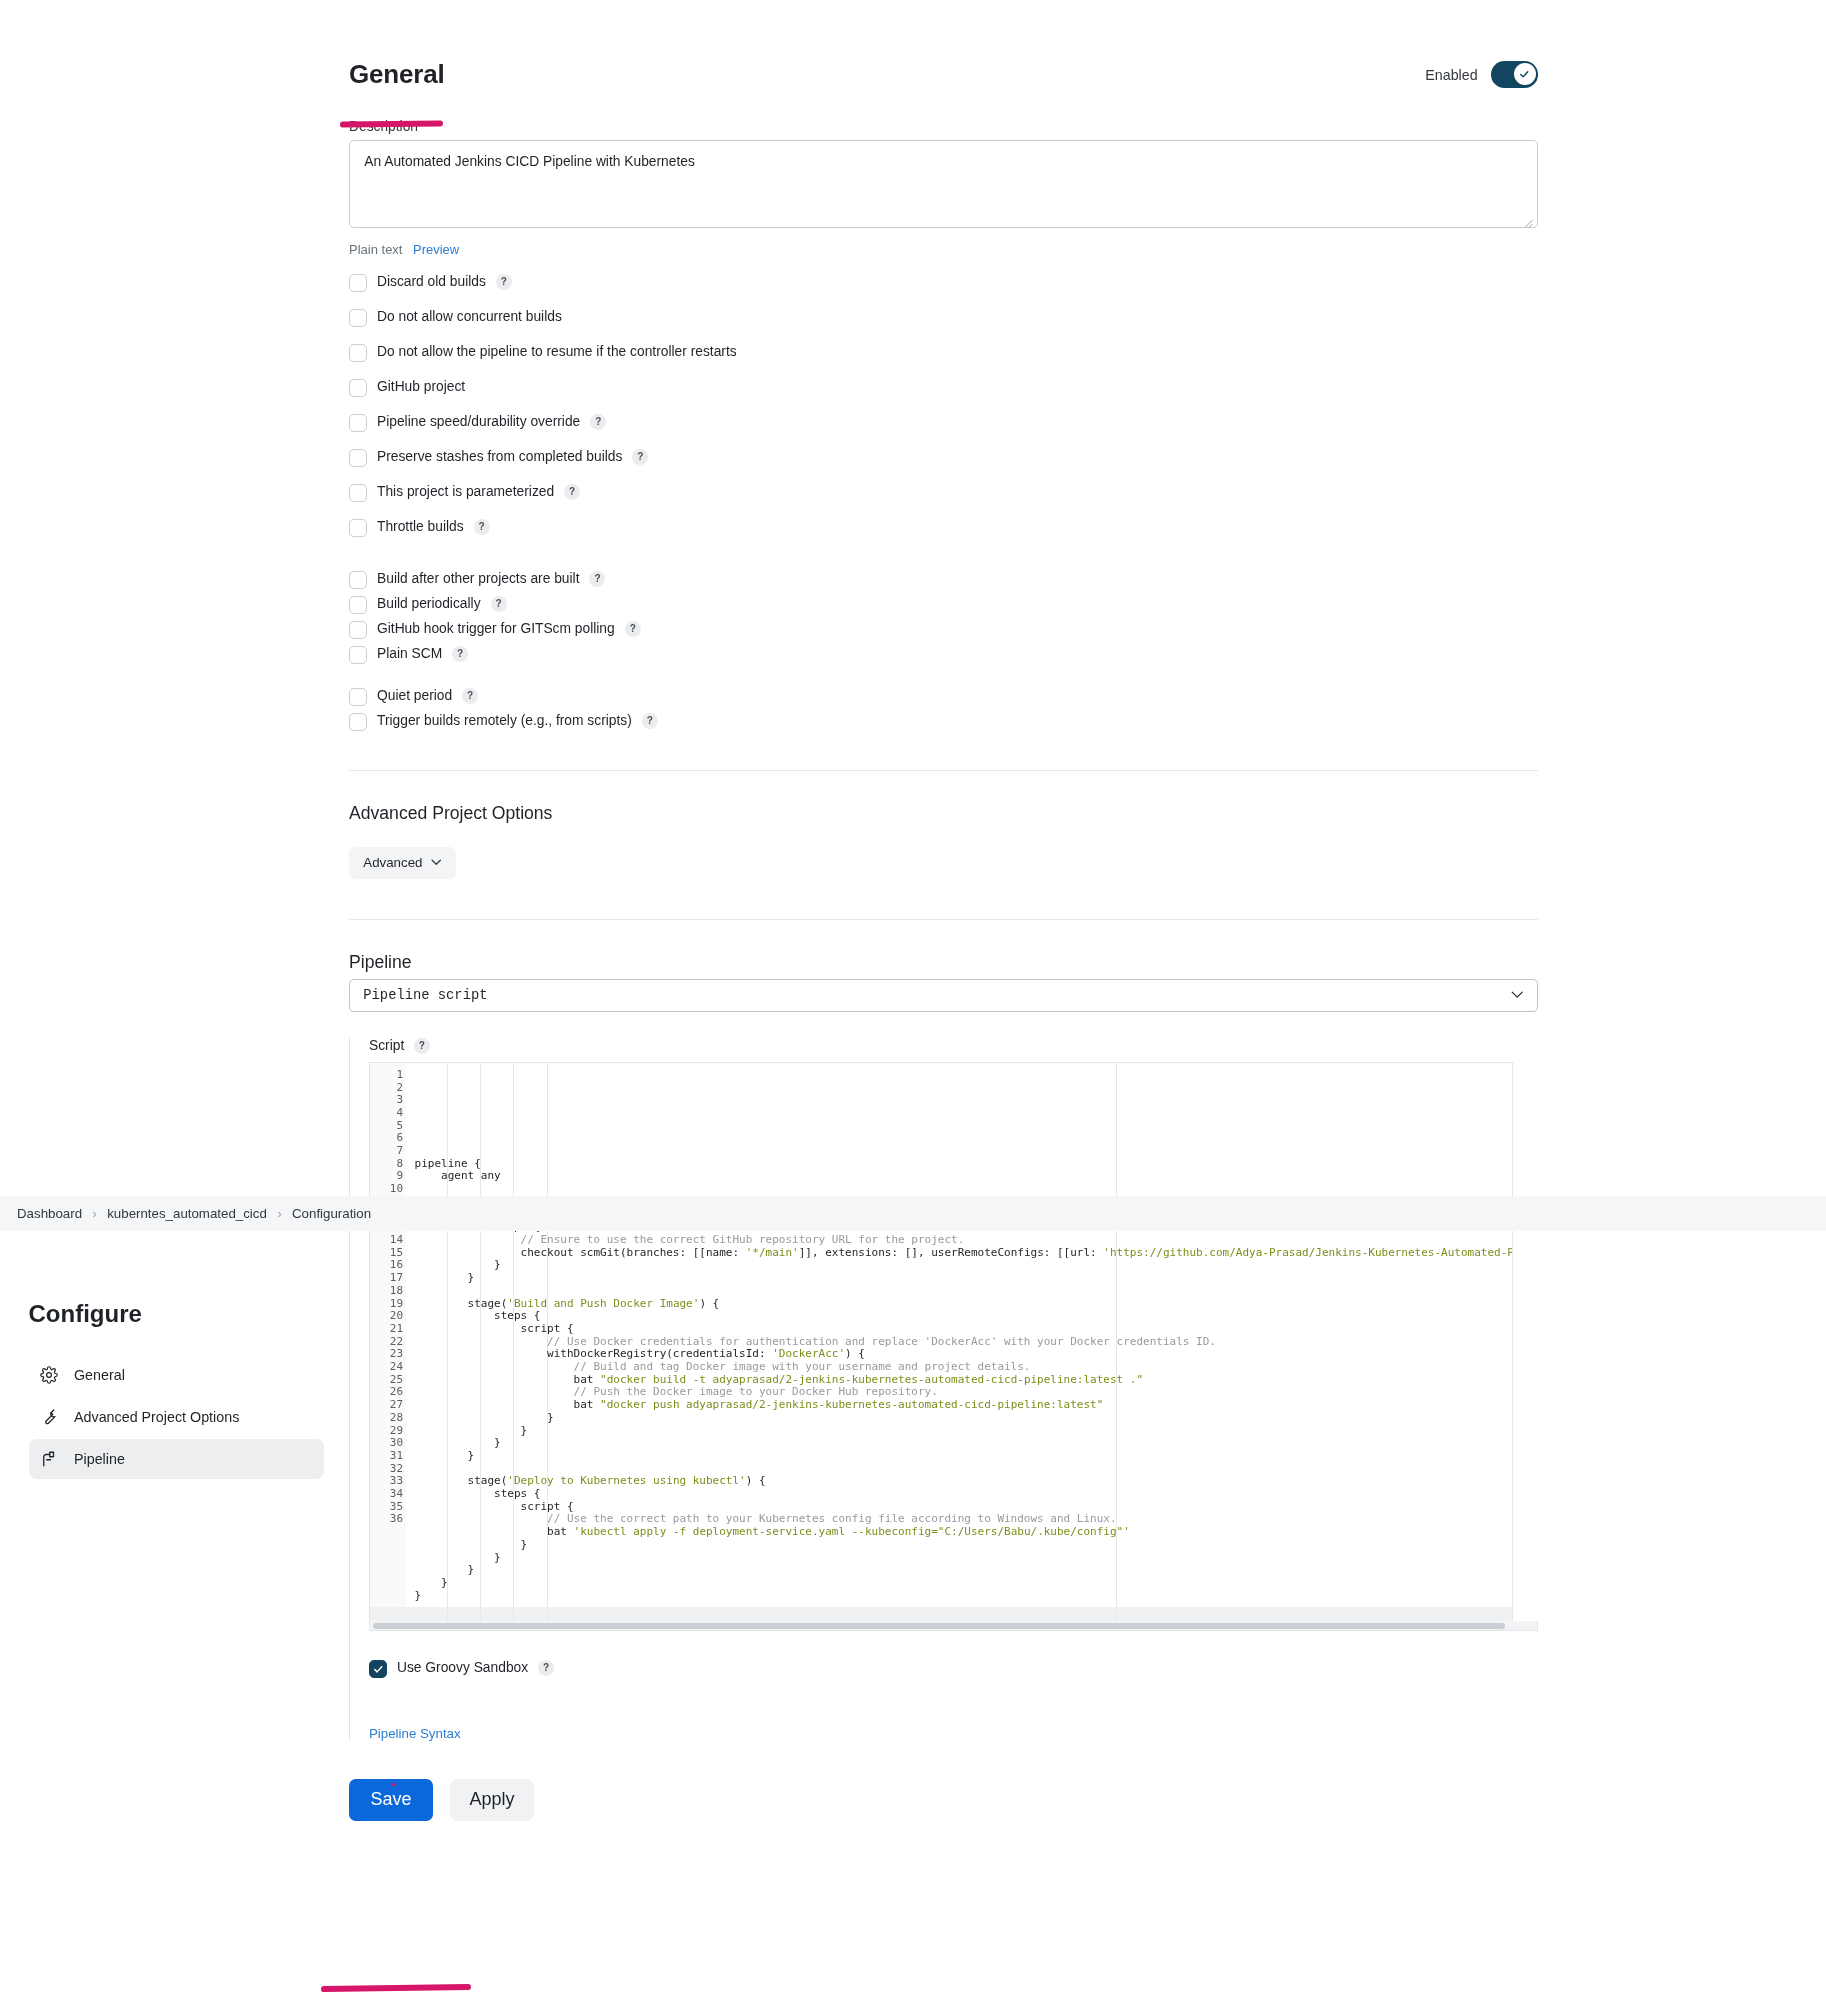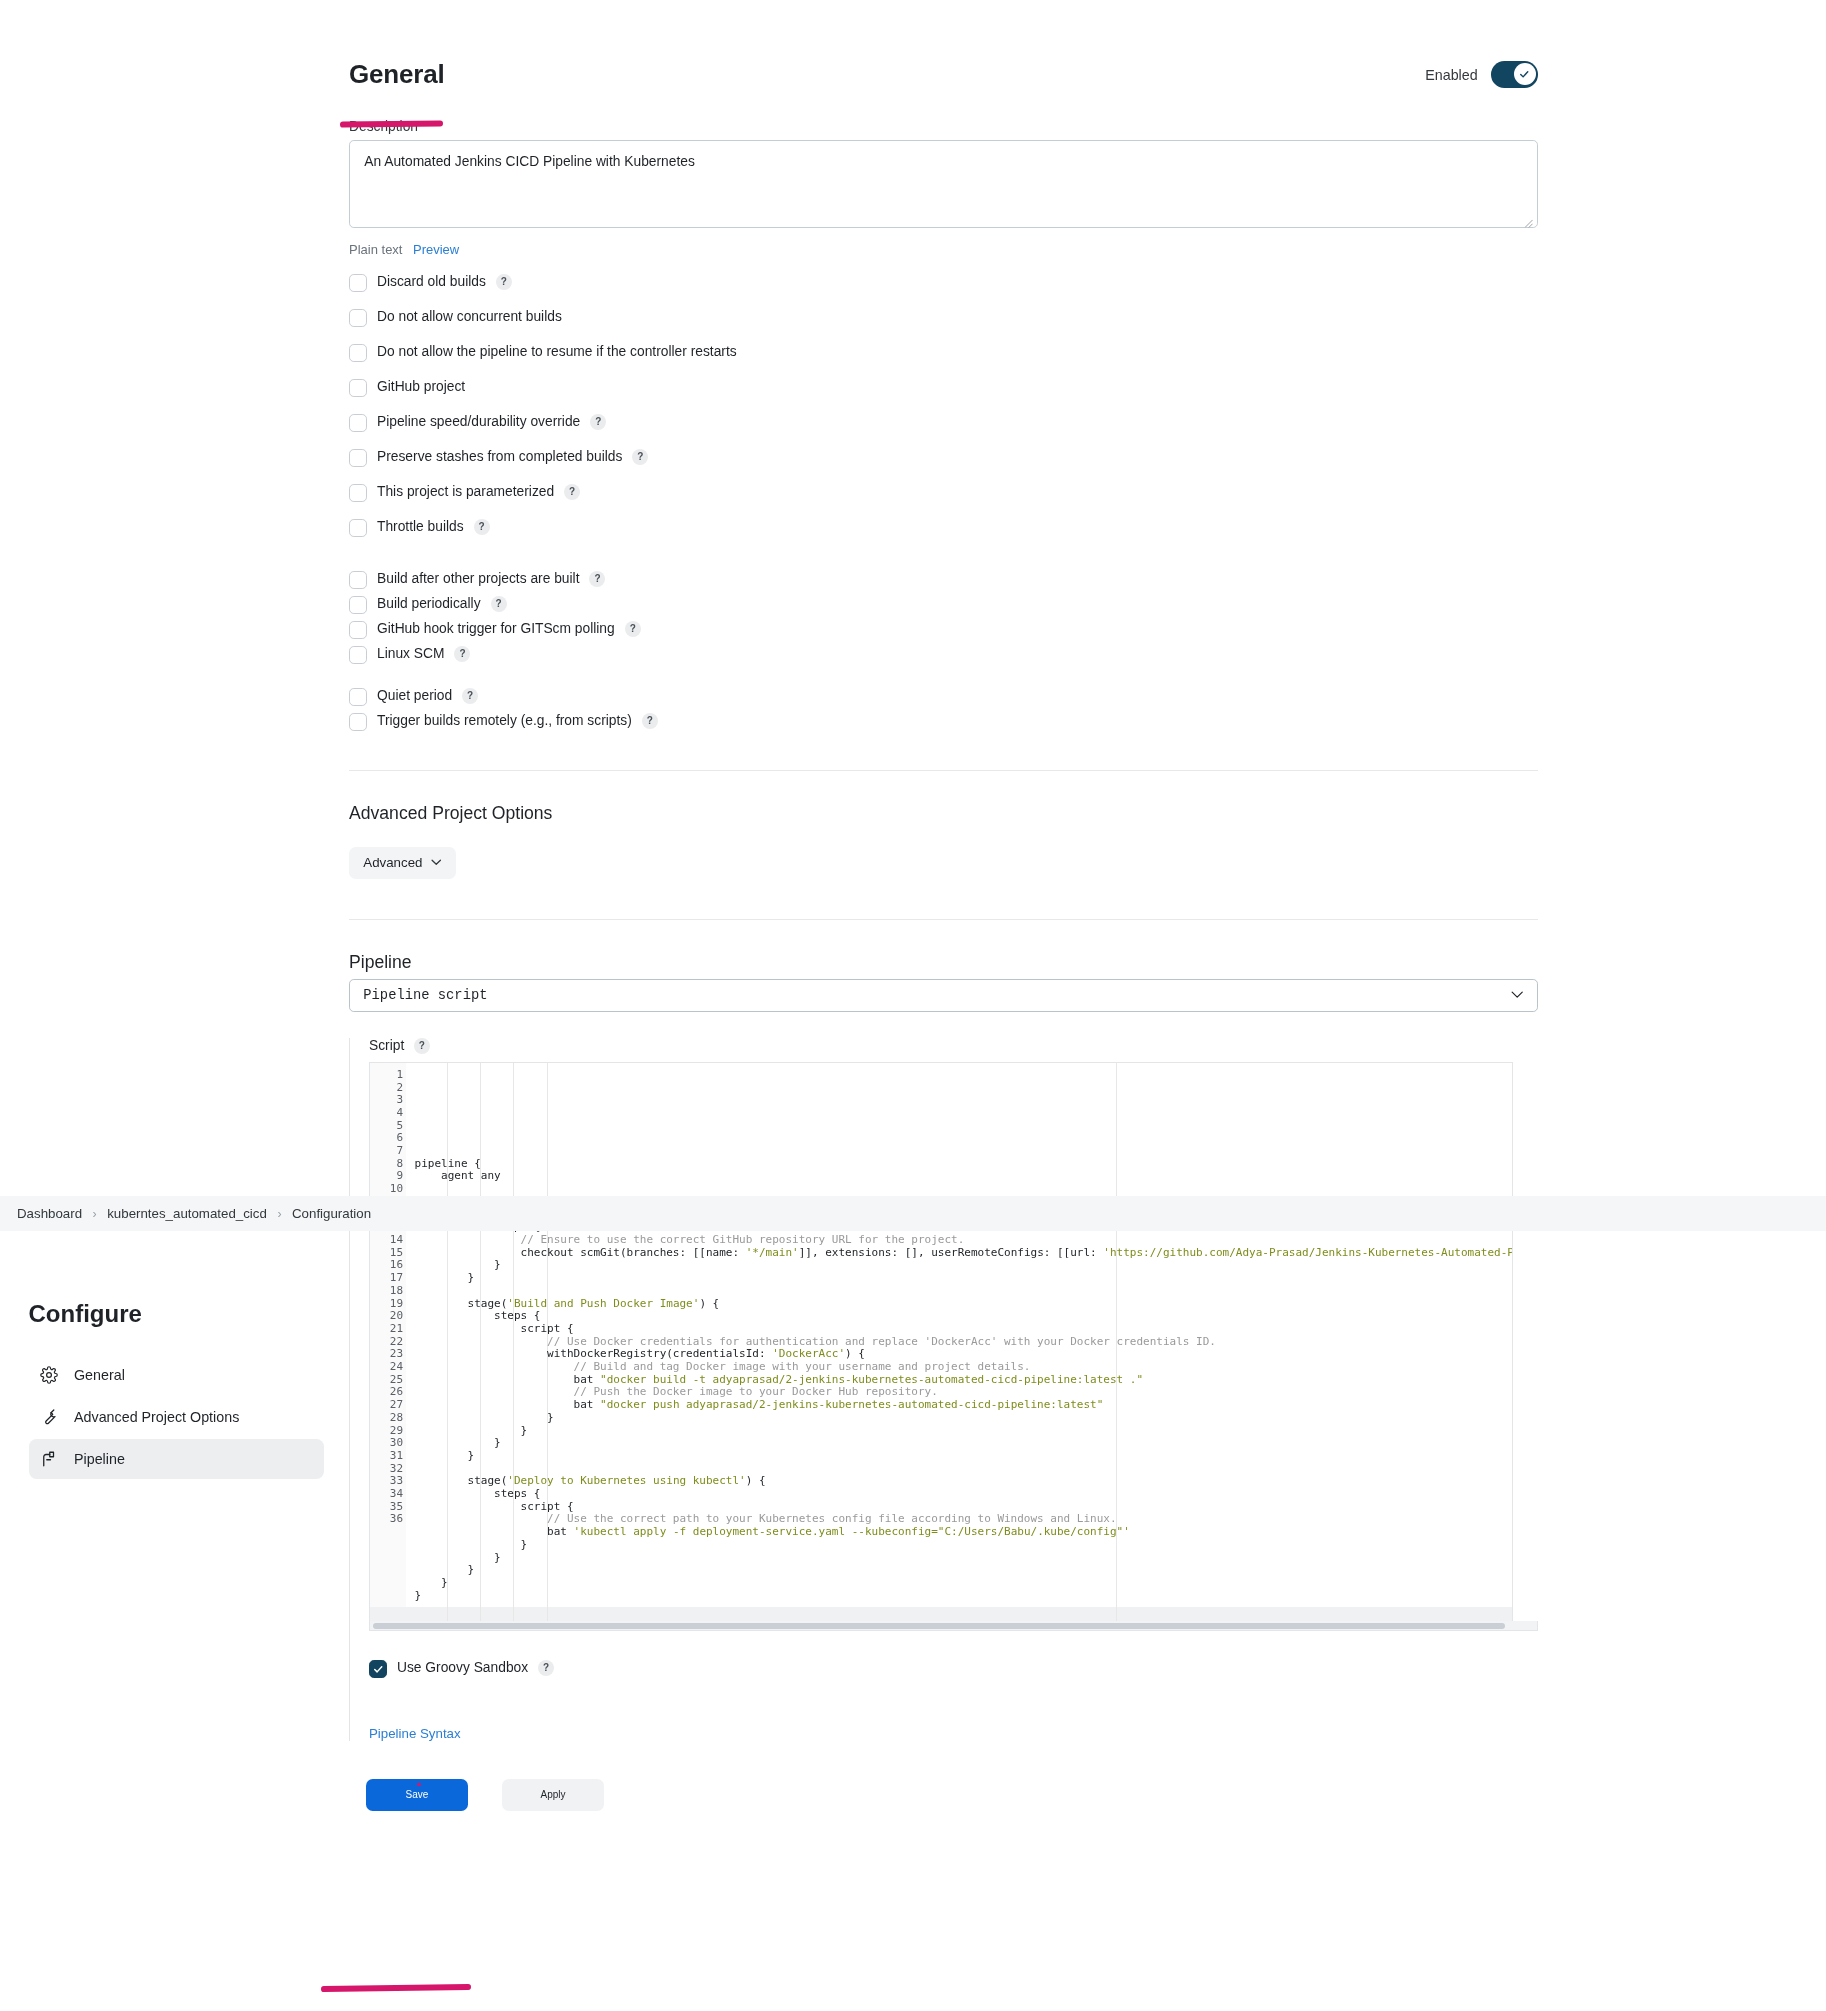--- a/index.html
+++ b/index.html
@@ -271,26 +271,25 @@
   }
 
   .btn-row {
     display: flex;
     gap: 17px;
     margin-top: 38px;
   }
   .btn {
     border: 0;
     border-radius: 6.7px;
-    font-size: 10px;
+    font-size: 18px;
     padding: 10.5px 0;
-    width: 102px;
+    width: 84px;
     cursor: pointer;
     font-family: "Liberation Sans", sans-serif;
-    margin-left: 17px;
   }
   .btn-save { background: #0b68da; color: #fff; position: relative; }
   .btn-save .dot {
     position: absolute;
     left: 50%; top: 3.8px;
     width: 3.8px; height: 3.8px;
     border-radius: 50%;
     background: #d6166a;
   }
   .btn-apply { background: #f1f2f4; color: #1f2328; }
@@ -430,21 +429,21 @@
           <span class="cb-label">Build periodically</span>
           <span class="help-badge">?</span>
         </div>
         <div class="cb-row tight">
           <span class="cb-box"></span>
           <span class="cb-label">GitHub hook trigger for GITScm polling</span>
           <span class="help-badge">?</span>
         </div>
         <div class="cb-row tight">
           <span class="cb-box"></span>
-          <span class="cb-label">Linux SCM</span>
+          <span class="cb-label">Plain SCM</span>
           <span class="help-badge">?</span>
         </div>
       </div>
     <div class="cb-list" id="trigger-options-b" style="margin-top: 17px;">
         <div class="cb-row tight">
           <span class="cb-box"></span>
           <span class="cb-label">Quiet period</span>
           <span class="help-badge">?</span>
         </div>
         <div class="cb-row tight">

